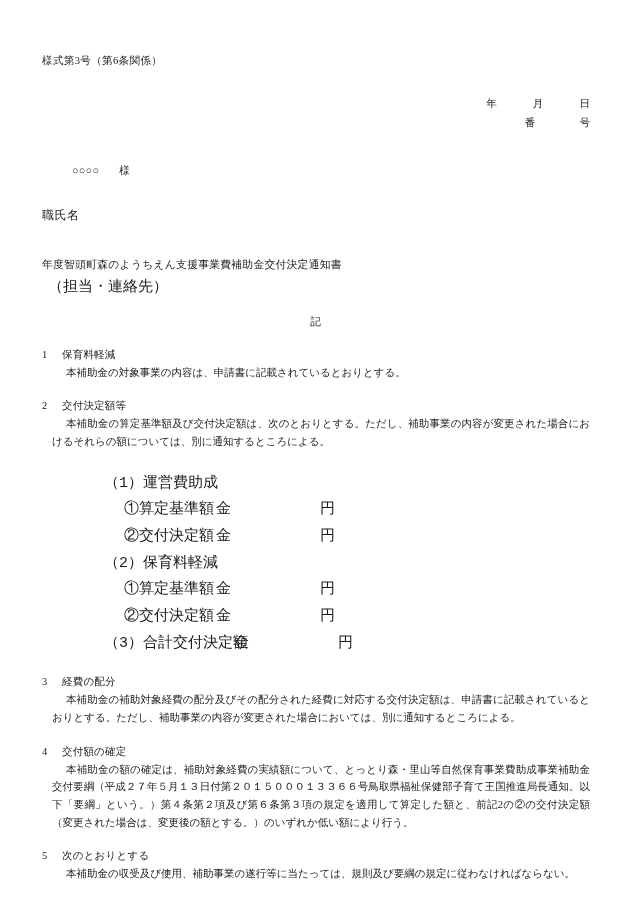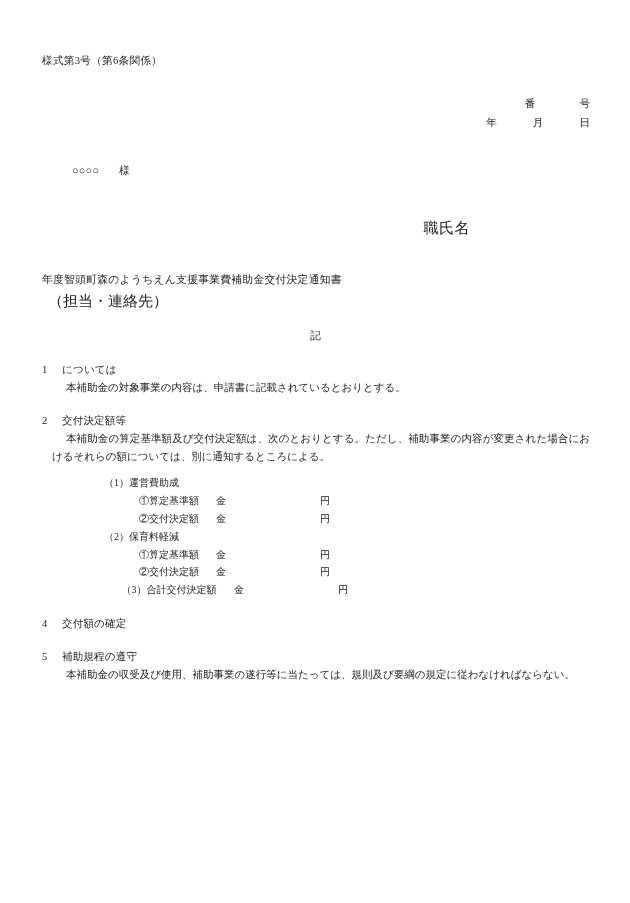--- a/index.html
+++ b/index.html
@@ -52,24 +52,24 @@
 
   .addressee {
     margin-top: 30px;
     padding-left: 30px;
     font-size: 10.6px;
     letter-spacing: 0.4px;
   }
   .addressee .gap { display: inline-block; width: 20px; }
 
   .sender {
-    margin-top: 37px;
+    margin-top: 27px;
     padding-right: 120px;
-    text-align: right;
-    font-size: 15px;
+    text-align: left;
+    font-size: 12px;
     letter-spacing: 0.5px;
   }
 
   .doc-title {
     margin-top: 30px;
     font-size: 10.8px;
     letter-spacing: 0.25px;
   }
 
   
@@ -115,24 +115,25 @@
     margin-top: 1px;
     padding-left: 10px;
     text-indent: 14px;
     line-height: 1.68;
     text-align: justify;
     text-justify: inter-character;
   }
 
   
   .amounts {
-    margin-top: 9px;
+    margin-top: 20px;
     margin-bottom: 4px;
-    font-size: 10px;
+    font-size: 15px;
     line-height: 1.78;
+    font-family: Liberation Mono, monospace;
   }
   .amt-group-label {
     display: block;
     padding-left: 62px;
     white-space: pre;
   }
   .amt-row {
     display: block;
     white-space: pre;
     padding-left: 62px;
@@ -157,61 +158,66 @@
 </style>
 </head>
 <body>
 
 <div class="page">
   <div class="doc-body">
 
     <div class="form-no">様式第3号（第6条関係）</div>
 
     <div class="meta-block">
+      <span class="meta-line"><span>年</span><span class="sp-mid"></span><span>月</span><span class="sp-mid"></span><span>日</span></span>
       <span class="meta-line"><span>番</span><span class="sp-wide"></span><span>号</span></span>
-      <span class="meta-line"><span>年</span><span class="sp-mid"></span><span>月</span><span class="sp-mid"></span><span>日</span></span>
     </div>
 
     <div class="addressee"><span>○○○○</span><span class="gap"></span><span>様</span></div>
 
     <div class="sender">職氏名</div>
 
     <div class="doc-title">年度智頭町森のようちえん支援事業費補助金交付決定通知書</div>
 
 
     <div class="contact">（担当・連絡先）</div>
 
     <div class="ki">記</div>
 
     <div class="section">
-      <span class="section-head"><span class="num">1</span><span>については</span></span>
+      <span class="section-head"><span class="num">1</span><span>保育料軽減</span></span>
       <span class="section-para">本補助金の対象事業の内容は、申請書に記載されているとおりとする。</span>
     </div>
 
     <div class="section">
       <span class="section-head"><span class="num">2</span><span>交付決定額等</span></span>
       <span class="section-para">本補助金の算定基準額及び交付決定額は、次のとおりとする。ただし、補助事業の内容が変更された場合におけるそれらの額については、別に通知するところによる。</span>
     </div>
 
     <div class="amounts">
       <span class="amt-group-label">（1）運営費助成</span>
       <span class="amt-row"><span class="lbl">①算定基準額</span><span class="kin">金</span><span class="yen">円</span></span>
       <span class="amt-row"><span class="lbl">②交付決定額</span><span class="kin">金</span><span class="yen">円</span></span>
 
       <span class="amt-group-label">（2）保育料軽減</span>
       <span class="amt-row"><span class="lbl">①算定基準額</span><span class="kin">金</span><span class="yen">円</span></span>
       <span class="amt-row"><span class="lbl">②交付決定額</span><span class="kin">金</span><span class="yen">円</span></span>
 
       <span class="amt-row total"><span class="lbl">（3）合計交付決定額</span><span class="kin">金</span><span class="yen">円</span></span>
     </div>
 
+    <div class="section">
+      <span class="section-head"><span class="num">3</span><span>経費の配分</span></span>
+      <span class="section-para">本補助金の補助対象経費の配分及びその配分された経費に対応する交付決定額は、申請書に記載されているとおりとする。ただし、補助事業の内容が変更された場合においては、別に通知するところによる。</span>
+    </div>
 
     <div class="section">
       <span class="section-head"><span class="num">4</span><span>交付額の確定</span></span>
-    </div>
-
-    <div class="section">
-      <span class="section-head"><span class="num">5</span><span>補助規程の遵守</span></span>
+      <span class="section-para">本補助金の額の確定は、補助対象経費の実績額について、とっとり森・里山等自然保育事業費助成事業補助金交付要綱（平成２７年５月１３日付第２０１５０００１３３６６号鳥取県福祉保健部子育て王国推進局長通知。以下「要綱」という。）第４条第２項及び第６条第３項の規定を適用して算定した額と、前記2の②の交付決定額（変更された場合は、変更後の額とする。）のいずれか低い額により行う。</span>
+    </div>
+
+    <div class="section">
+      <span class="section-head"><span class="num">5</span><span>次のとおりとする</span></span>
       <span class="section-para">本補助金の収受及び使用、補助事業の遂行等に当たっては、規則及び要綱の規定に従わなければならない。</span>
     </div>
 
   </div>
 </div>
 
 </body></html>

